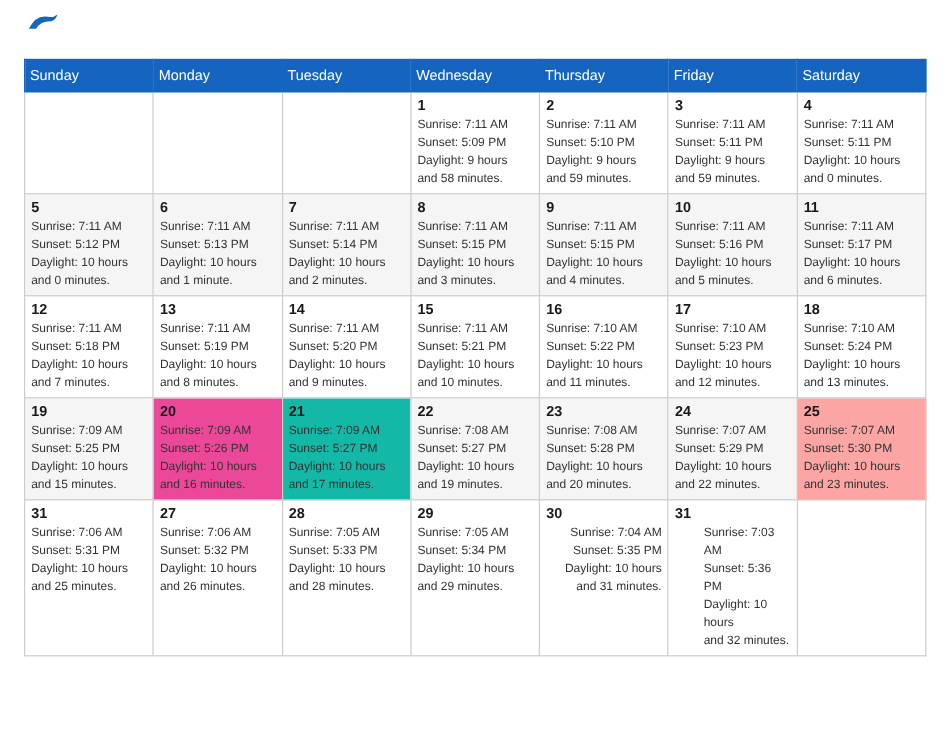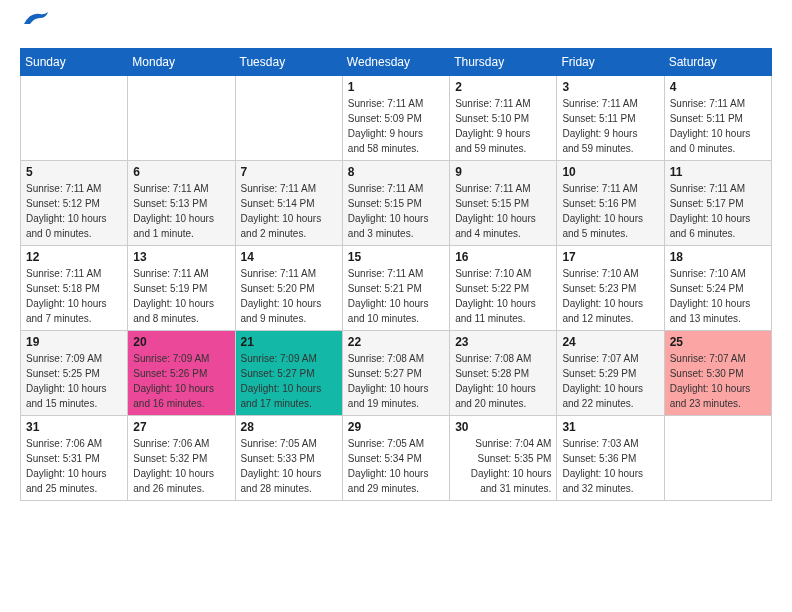--- a/index.html
+++ b/index.html
@@ -319,21 +319,21 @@
         </td>
         <td>
           <span class="day-number">30</span>
           <div class="day-info" style="white-space: pre-line; text-align: right;">Sunrise: 7:04 AM
 Sunset: 5:35 PM
 Daylight: 10 hours
 and 31 minutes.</div>
         </td>
         <td>
           <span class="day-number">31</span>
-          <div class="day-info" style="white-space: pre-line;">Sunrise: 7:03 AM
+          <div class="day-info" style="white-space: pre-line; margin-left: 24px;">Sunrise: 7:03 AM
 Sunset: 5:36 PM
 Daylight: 10 hours
 and 32 minutes.</div>
         </td>
         <td class="empty-cell"></td>
       </tr>
     </tbody>
 </table>
 
 </body></html>

